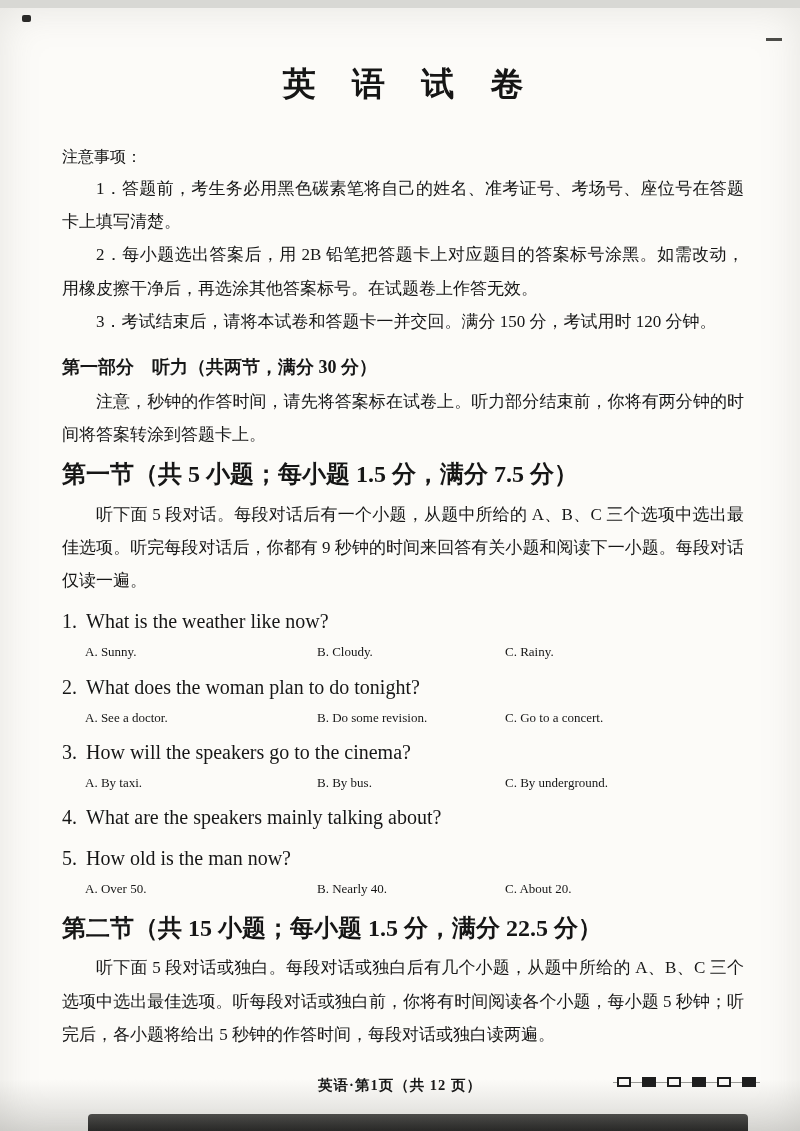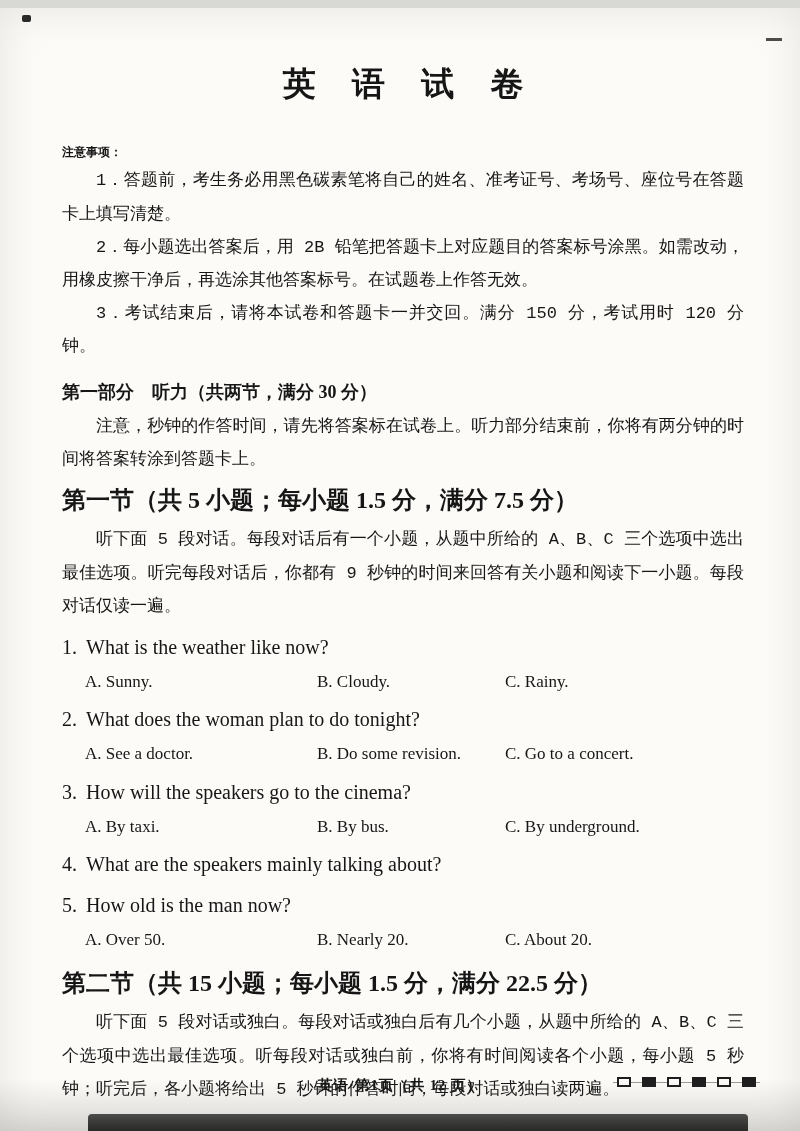--- a/index.html
+++ b/index.html
@@ -7,30 +7,30 @@
     position:relative;width:800px;height:1131px;margin:8px auto;
     background:#fcfbf8;overflow:hidden;
     font-family:"Liberation Serif","DejaVu Serif",serif;color:#161616;
     box-shadow:inset 0 0 40px rgba(120,120,115,.18);
   }
   .content{position:absolute;left:62px;right:56px;top:54px;}
   .exam-title{
     text-align:center;font-size:33px;font-weight:bold;
     letter-spacing:14px;padding-left:14px;margin:0 0 34px 0;
   }
-  .body-text{font-size:17px;line-height:1.95;margin:0;text-align:justify;font-family:Liberation Mono, monospace;}
+  .body-text{font-size:17px;line-height:1.95;margin:0;text-align:justify;}
   .indent{text-indent:2em;}
-  .h-notice{font-size:12px;font-weight:bold;line-height:1.95;margin:0;}
+  .h-notice{font-size:16px;font-weight:normal;line-height:1.95;margin:0;}
   .h-part{font-size:18px;font-weight:bold;line-height:1.95;margin:12px 0 0 0;}
   .h-section{font-size:24px;font-weight:bold;line-height:1.95;margin:0;}
   .questions{margin-top:6px;}
   .question{margin:4px 0;}
   .q-line{font-size:20px;line-height:1.85;}
   .q-num{margin-right:9px;}
-  .options{display:flex;padding-left:23px;font-size:17px;line-height:1.85;align-items:flex-end;}
+  .options{display:flex;padding-left:23px;font-size:13px;line-height:1.85;align-items:flex-end;}
   .opt-a{width:232px;}
   .opt-b{width:188px;}
   .opt-c{flex:1;}
   .page-footer{
     position:absolute;left:0;right:0;bottom:44px;text-align:center;
     font-size:14.5px;font-weight:bold;letter-spacing:1px;
   }
   .reg-marks{
     position:absolute;right:44px;bottom:52px;display:flex;align-items:center;gap:11px;
   }
@@ -114,21 +114,21 @@
           <span class="q-num">4.</span><span>What are the speakers mainly talking about?</span>
         </div>
       </div>
 
       <div class="question">
         <div class="q-line">
           <span class="q-num">5.</span><span>How old is the man now?</span>
         </div>
         <div class="options">
           <span class="opt-a">A. Over 50.</span>
-          <span class="opt-b">B. Nearly 20.</span>
+          <span class="opt-b">B. Nearly 40.</span>
           <span class="opt-c">C. About 20.</span>
         </div>
       </div>
 
     </div>
 
     <p class="h-section">第二节（共 15 小题；每小题 1.5 分，满分 22.5 分）</p>
     <p class="body-text indent">听下面 5 段对话或独白。每段对话或独白后有几个小题，从题中所给的 A、B、C 三个选项中选出最佳选项。听每段对话或独白前，你将有时间阅读各个小题，每小题 5 秒钟；听完后，各小题将给出 5 秒钟的作答时间，每段对话或独白读两遍。</p>
 
   </div>

